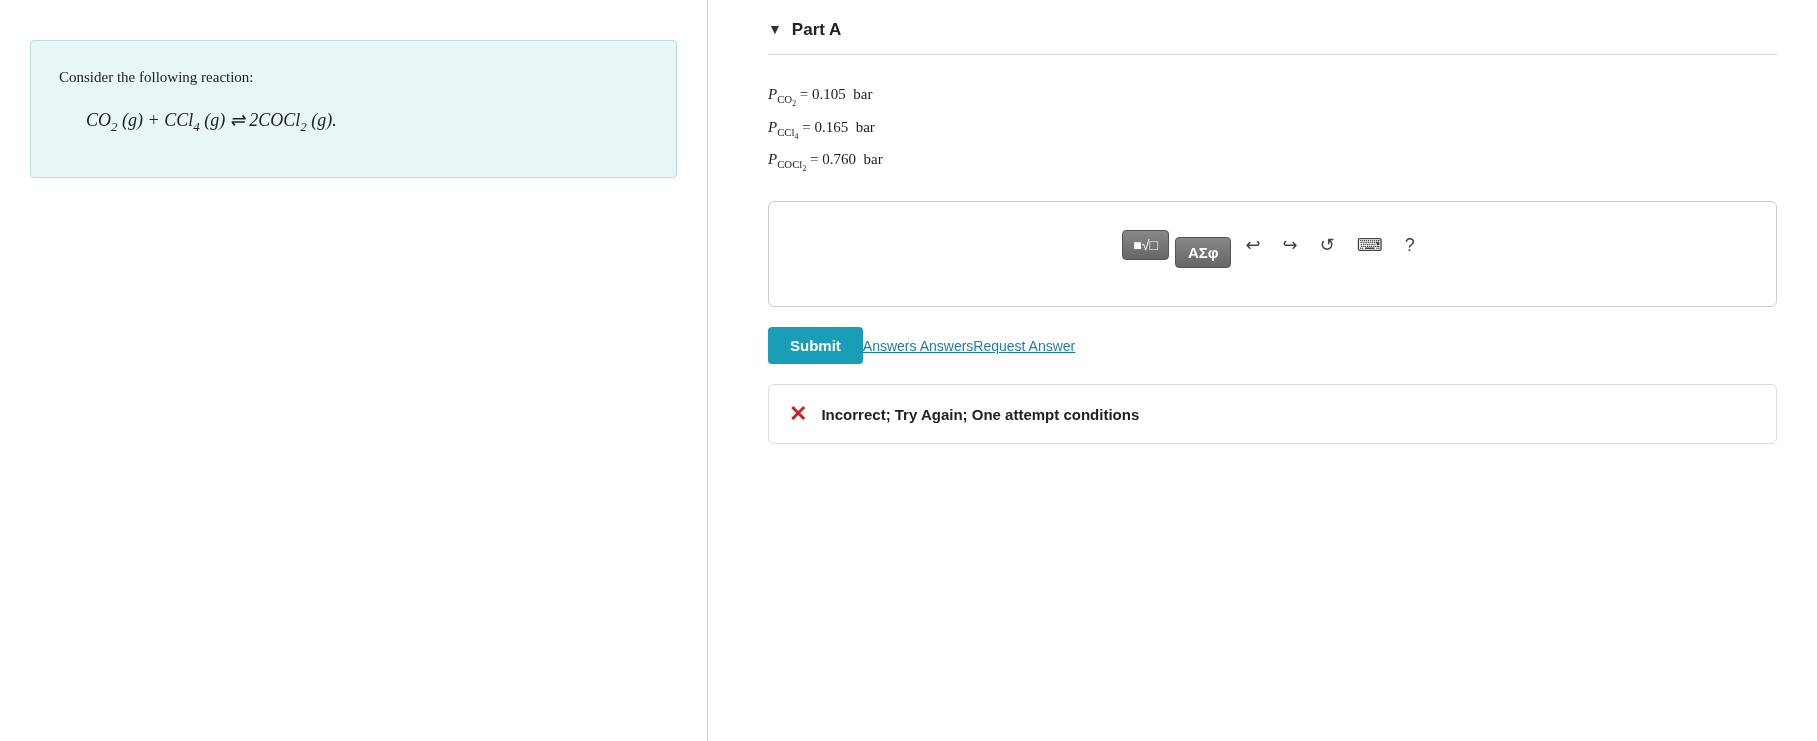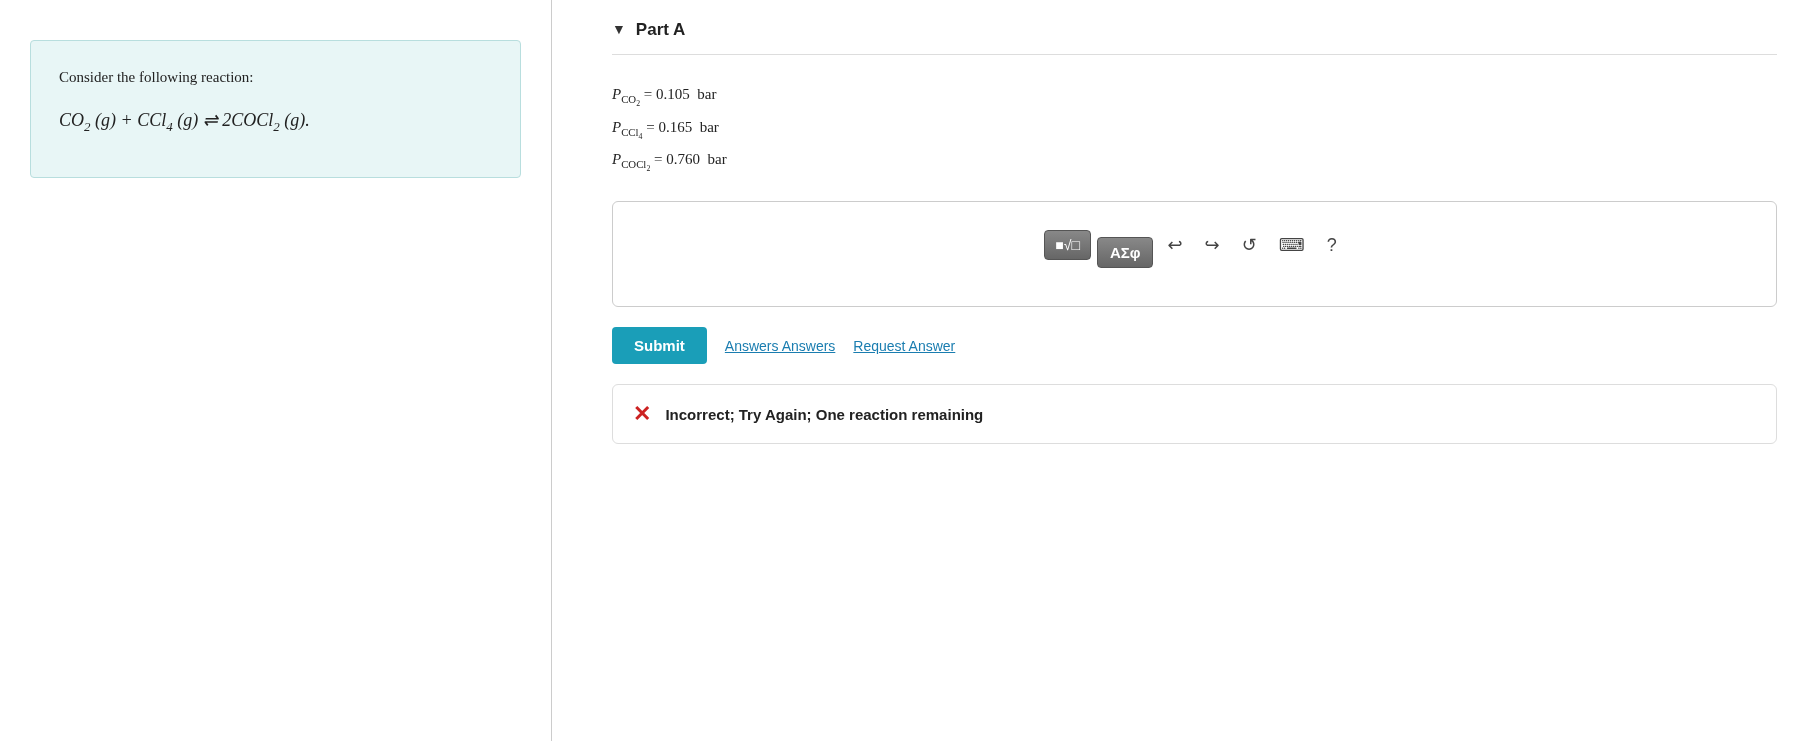--- a/index.html
+++ b/index.html
@@ -8,21 +8,21 @@
       background: #fff;
       display: flex;
       width: 1817px;
       min-height: 741px;
       font-size: 16px;
       color: #222;
     }
 
     
     .left-panel {
-      width: 552px;
+      width: 708px;
       min-height: 741px;
       padding: 40px 30px;
       border-right: 1px solid #ccc;
       background: #fff;
       display: flex;
       flex-direction: column;
       justify-content: flex-start;
     }
 
     .problem-box {
@@ -35,20 +35,21 @@
 
     .problem-text {
       font-size: 15px;
       margin-bottom: 14px;
     }
 
     .reaction-line {
       font-size: 18px;
       margin-bottom: 16px;
       font-style: italic;
+      margin-left: 27px;
     }
 
     .calculate-text {
       font-size: 15px;
       line-height: 1.6;
     }
 
     
     .right-panel {
       flex: 1;
@@ -165,21 +166,20 @@
     .unit-label {
       font-size: 15px;
       white-space: nowrap;
       font-family: Arial, sans-serif;
     }
 
     
     .action-row {
       display: flex;
       align-items: center;
-      gap: 18px;
       margin-bottom: 20px;
     }
 
     .submit-btn {
       background: #1a9eb8;
       color: #fff;
       border: none;
       border-radius: 4px;
       padding: 10px 22px;
       font-size: 15px;
@@ -283,16 +283,16 @@
   </div>
 
   <div class="action-row">
     <button class="submit-btn">Submit</button>
     <button class="link-btn">Answers Answers</button>
     <button class="link-btn">Request Answer</button>
   </div>
 
   <div class="error-box">
     <span class="error-x">✕</span>
-    <span class="error-text">Incorrect; Try Again; One reaction remaining</span>
+    <span class="error-text">Incorrect; Try Again; One attempt conditions</span>
   </div>
 
 </div>
 
 </body></html>

